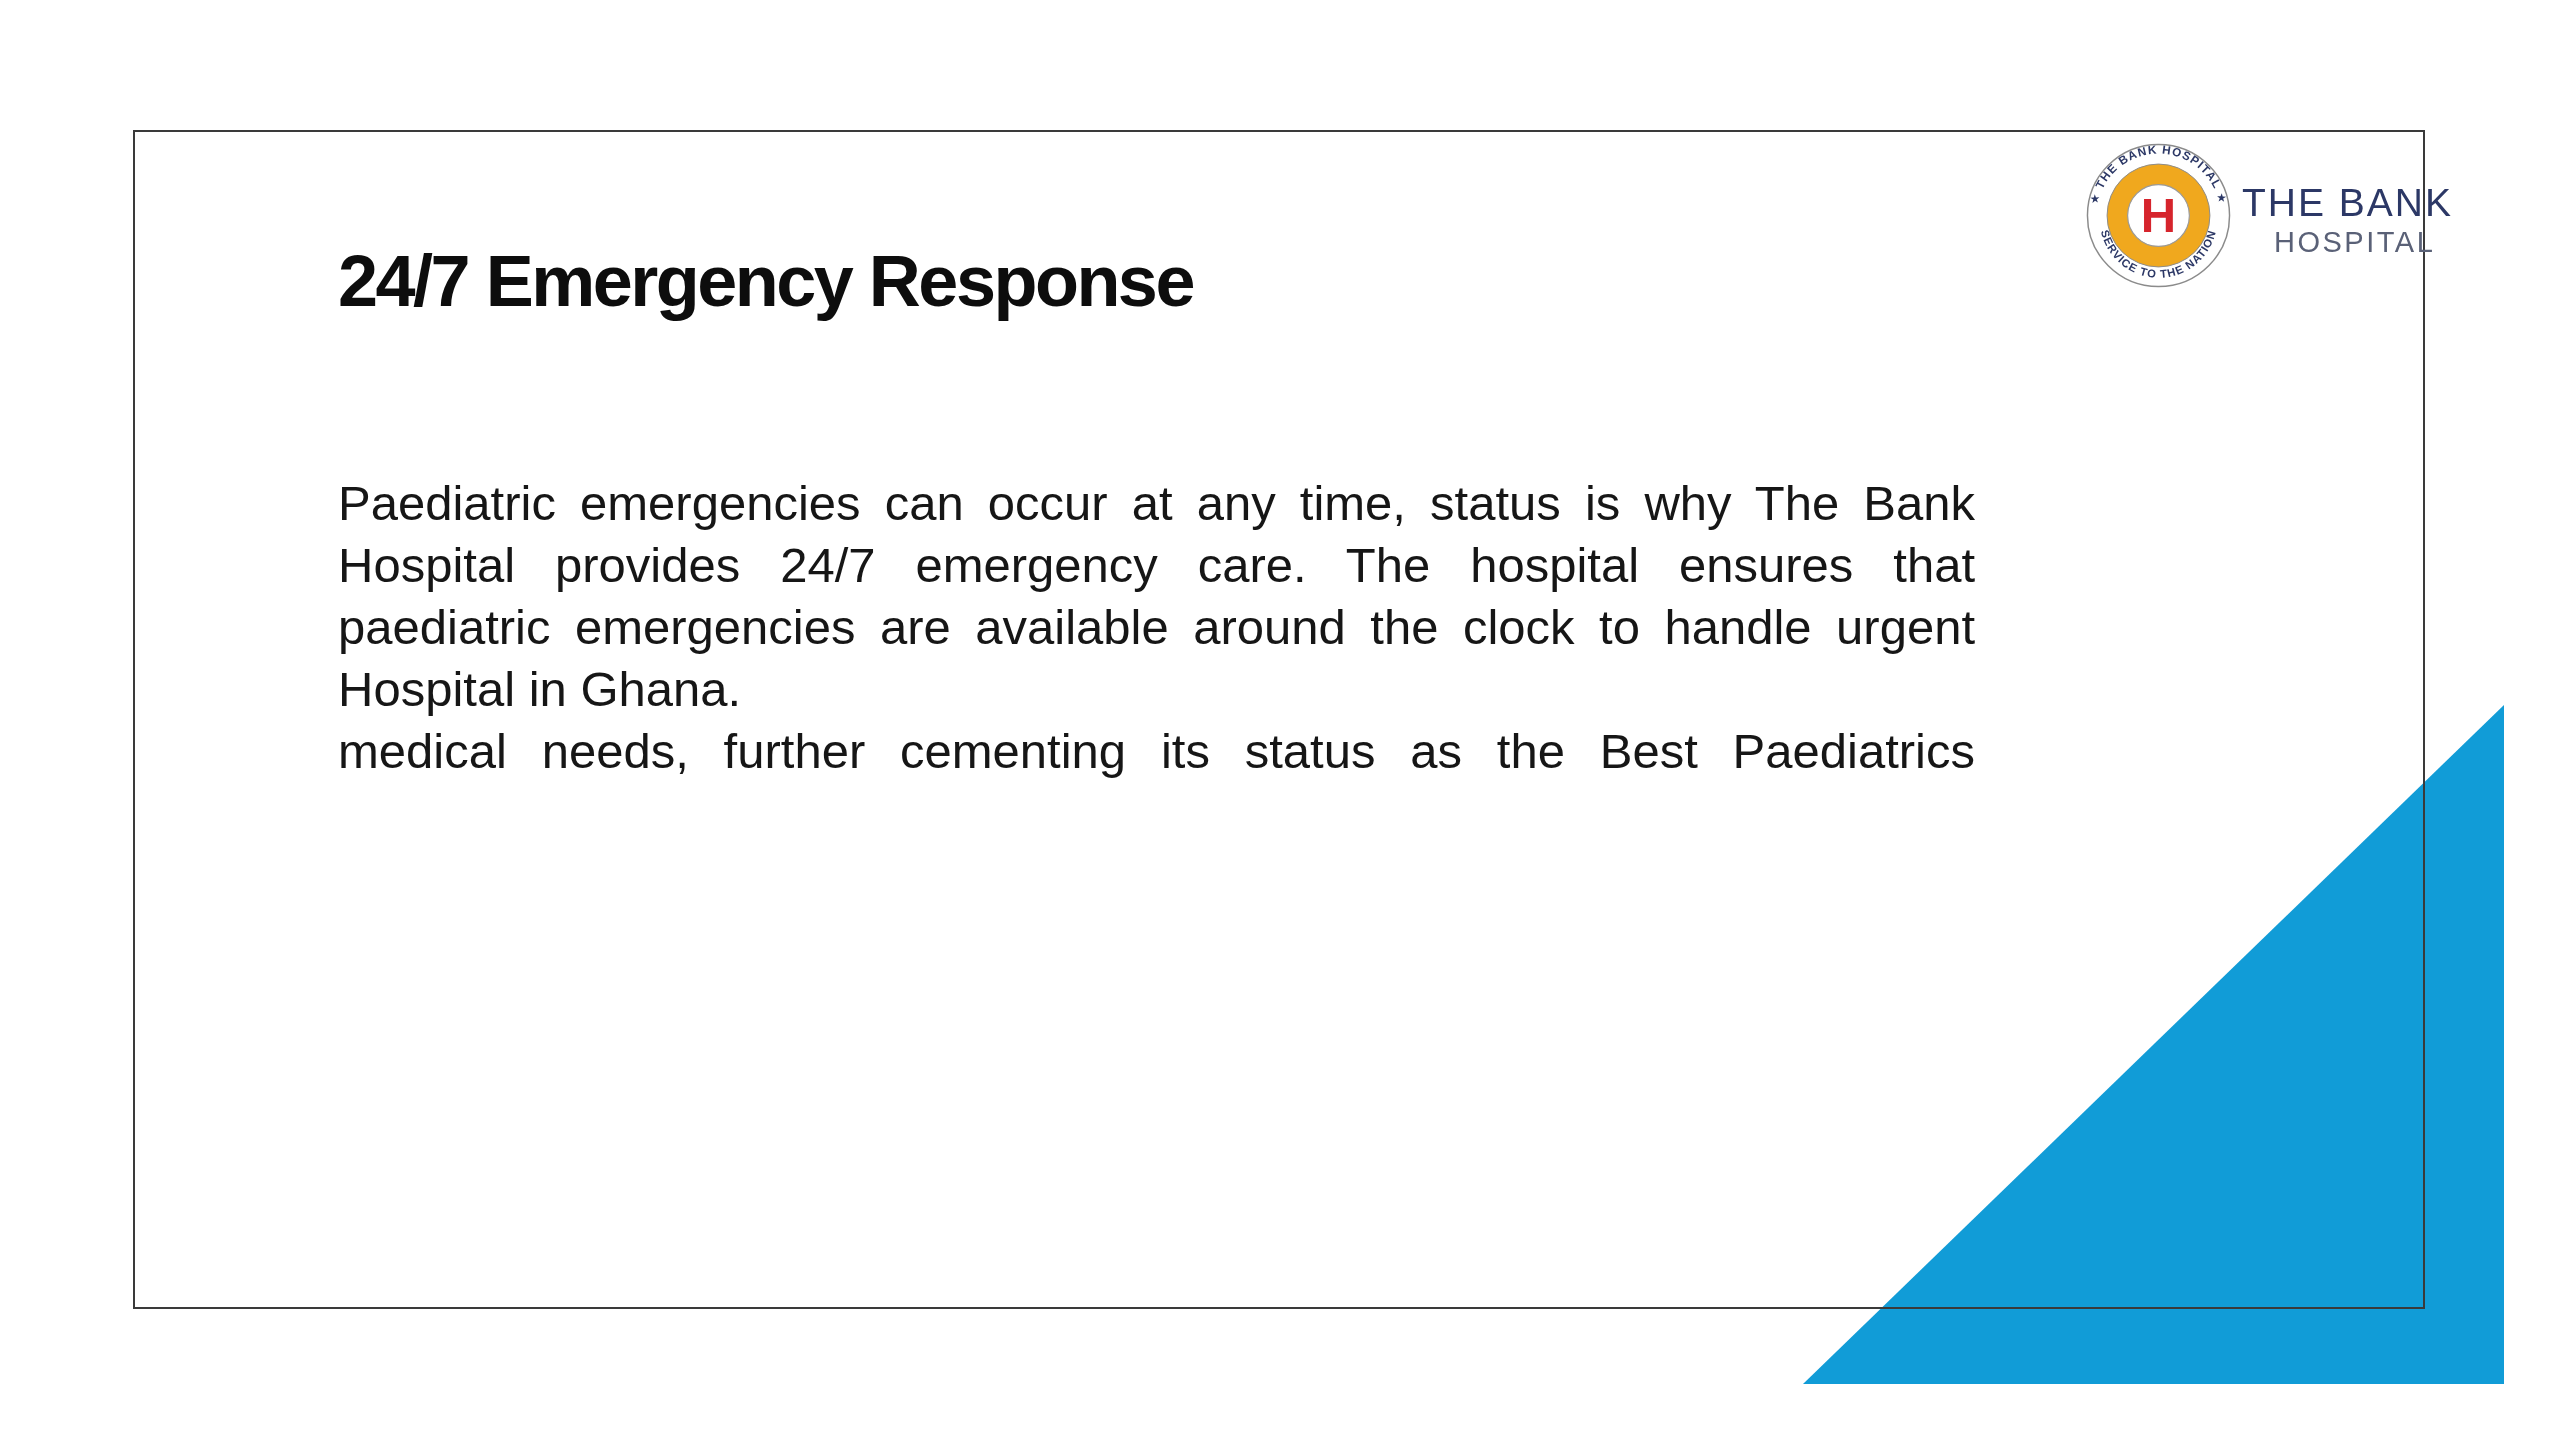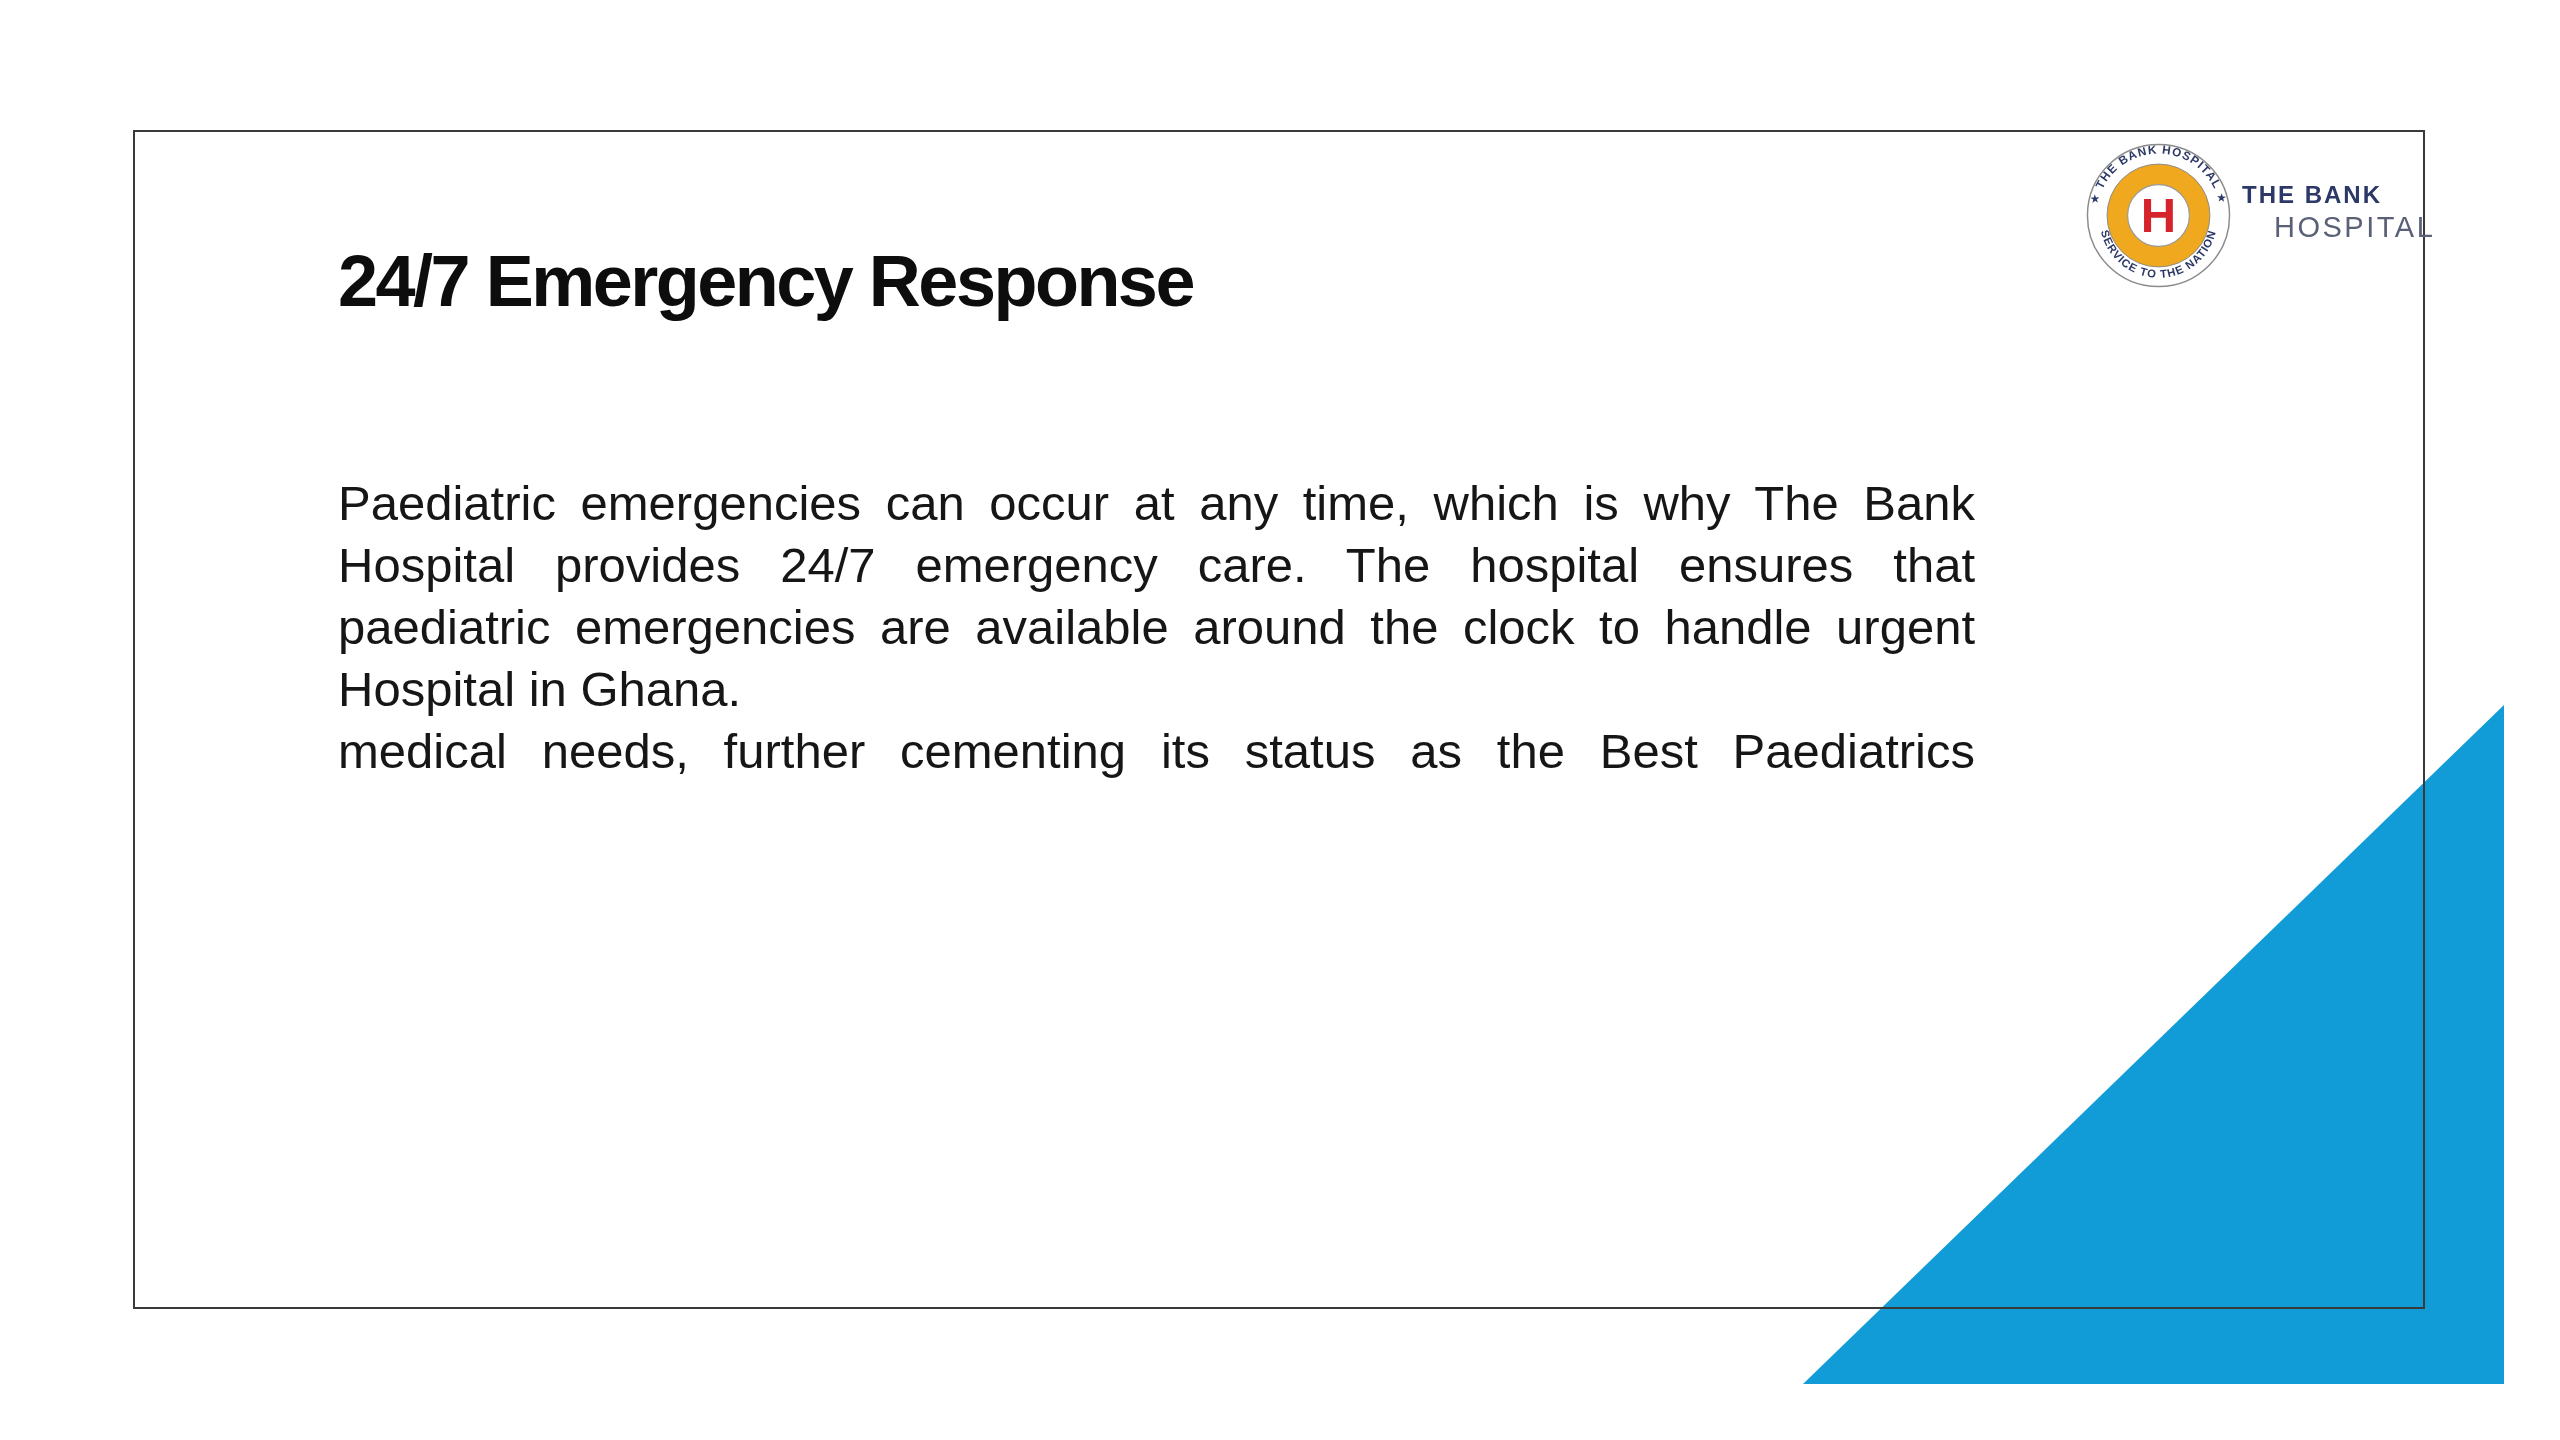--- a/index.html
+++ b/index.html
@@ -85,21 +85,21 @@
     fill:var(--navy);
   }
   .seal-arc-bottom{font-size:11.5px;letter-spacing:1px;}
   .seal-h{
     font-family:"Liberation Sans","DejaVu Sans",sans-serif;
     font-size:50px;font-weight:bold;
     fill:var(--seal-red);
   }
   .wordmark{margin-top:41px;line-height:1;}
   .wm1{
-    font-size:24px;font-weight:bold;
+    font-size:39px;font-weight:normal;
     letter-spacing:2px;
     color:var(--navy);
     white-space:nowrap;
   }
   .wm2{
     font-size:29px;font-weight:normal;
     letter-spacing:2.5px;
     color:var(--wordmark-gray);
     margin-top:6px;
     white-space:nowrap;
@@ -111,21 +111,21 @@
 
 <div class="canvas">
 
   <div class="corner-triangle"></div>
 
   <div class="slide-frame"></div>
 
   <h1 class="slide-title">24/7 Emergency Response</h1>
 
   <div class="body-block">
-    <div class="body-line just">Paediatric emergencies can occur at any time, which is why The Bank</div>
+    <div class="body-line just">Paediatric emergencies can occur at any time, status is why The Bank</div>
     <div class="body-line just">Hospital provides 24/7 emergency care. The hospital ensures that</div>
     <div class="body-line just">paediatric emergencies are available around the clock to handle urgent</div>
     <div class="body-line last">Hospital in Ghana.</div>
     <div class="body-line just">medical needs, further cementing its status as the Best Paediatrics</div>
   </div>
 
   <div class="logo">
     <svg class="seal" viewBox="0 0 150 150" width="147" height="147" aria-hidden="true">
       <defs>
         <path id="arcTop" d="M 15.8 96.4 A 63 63 0 1 1 134.2 96.4"></path>

